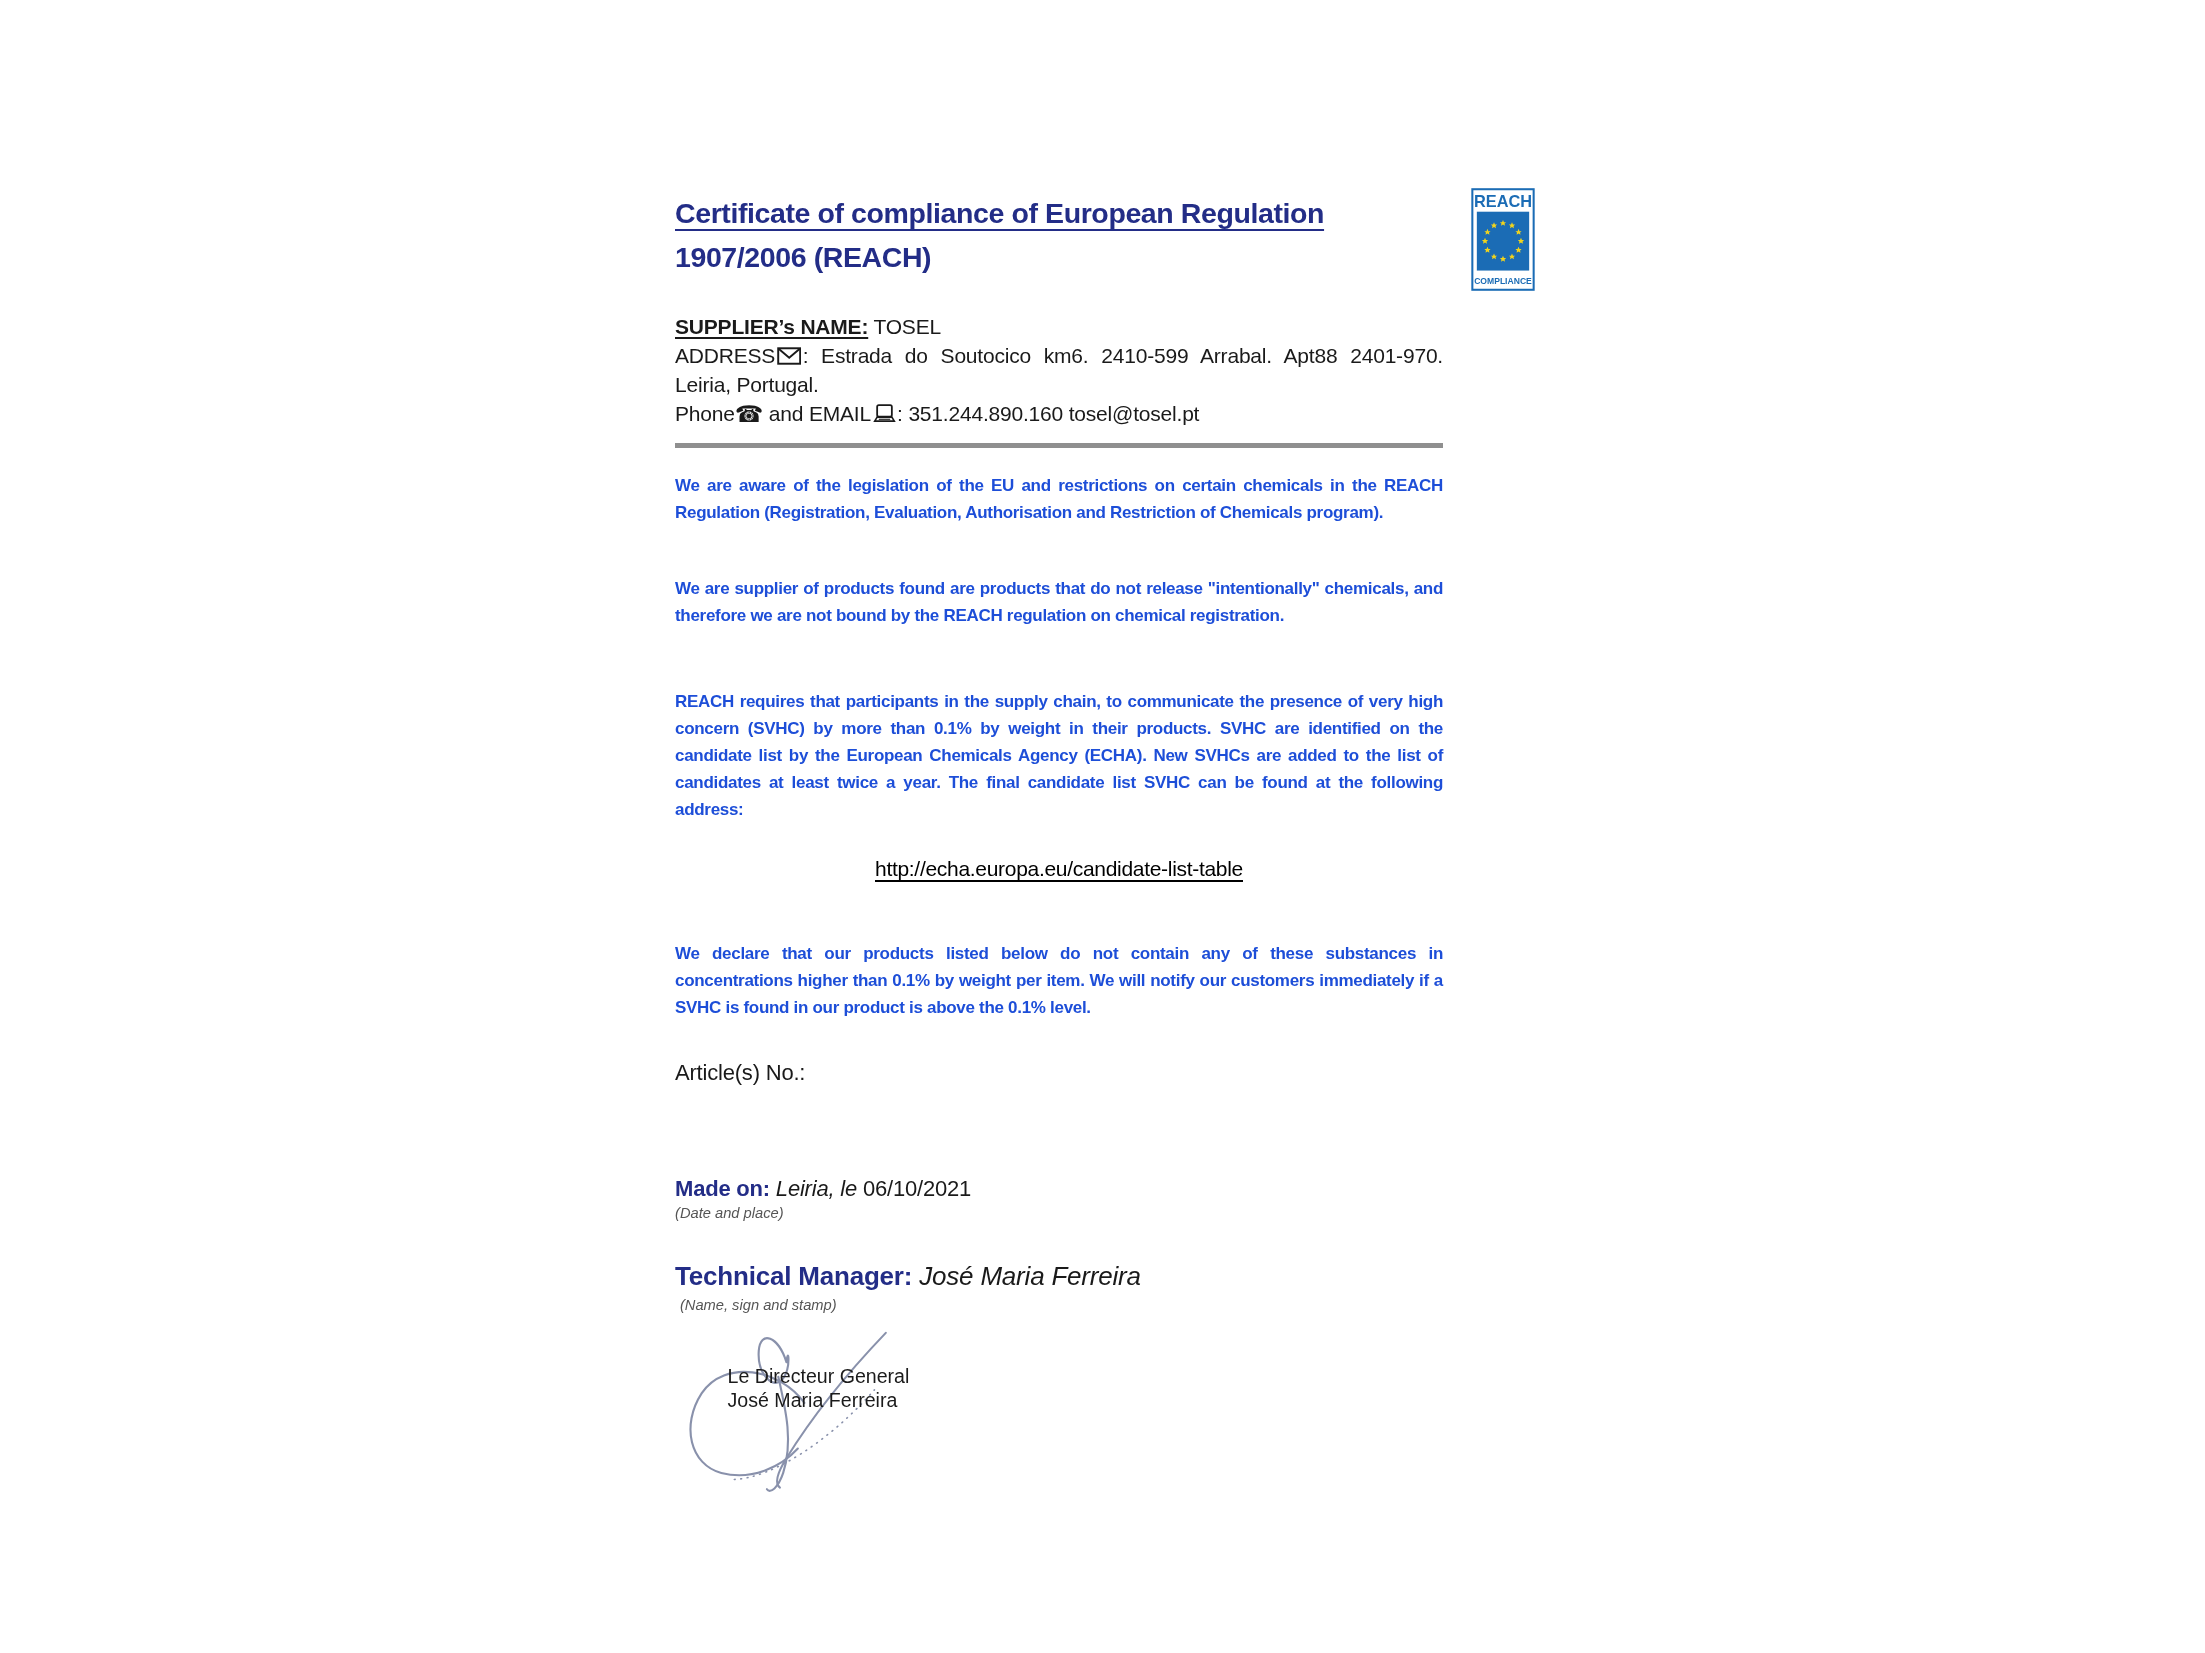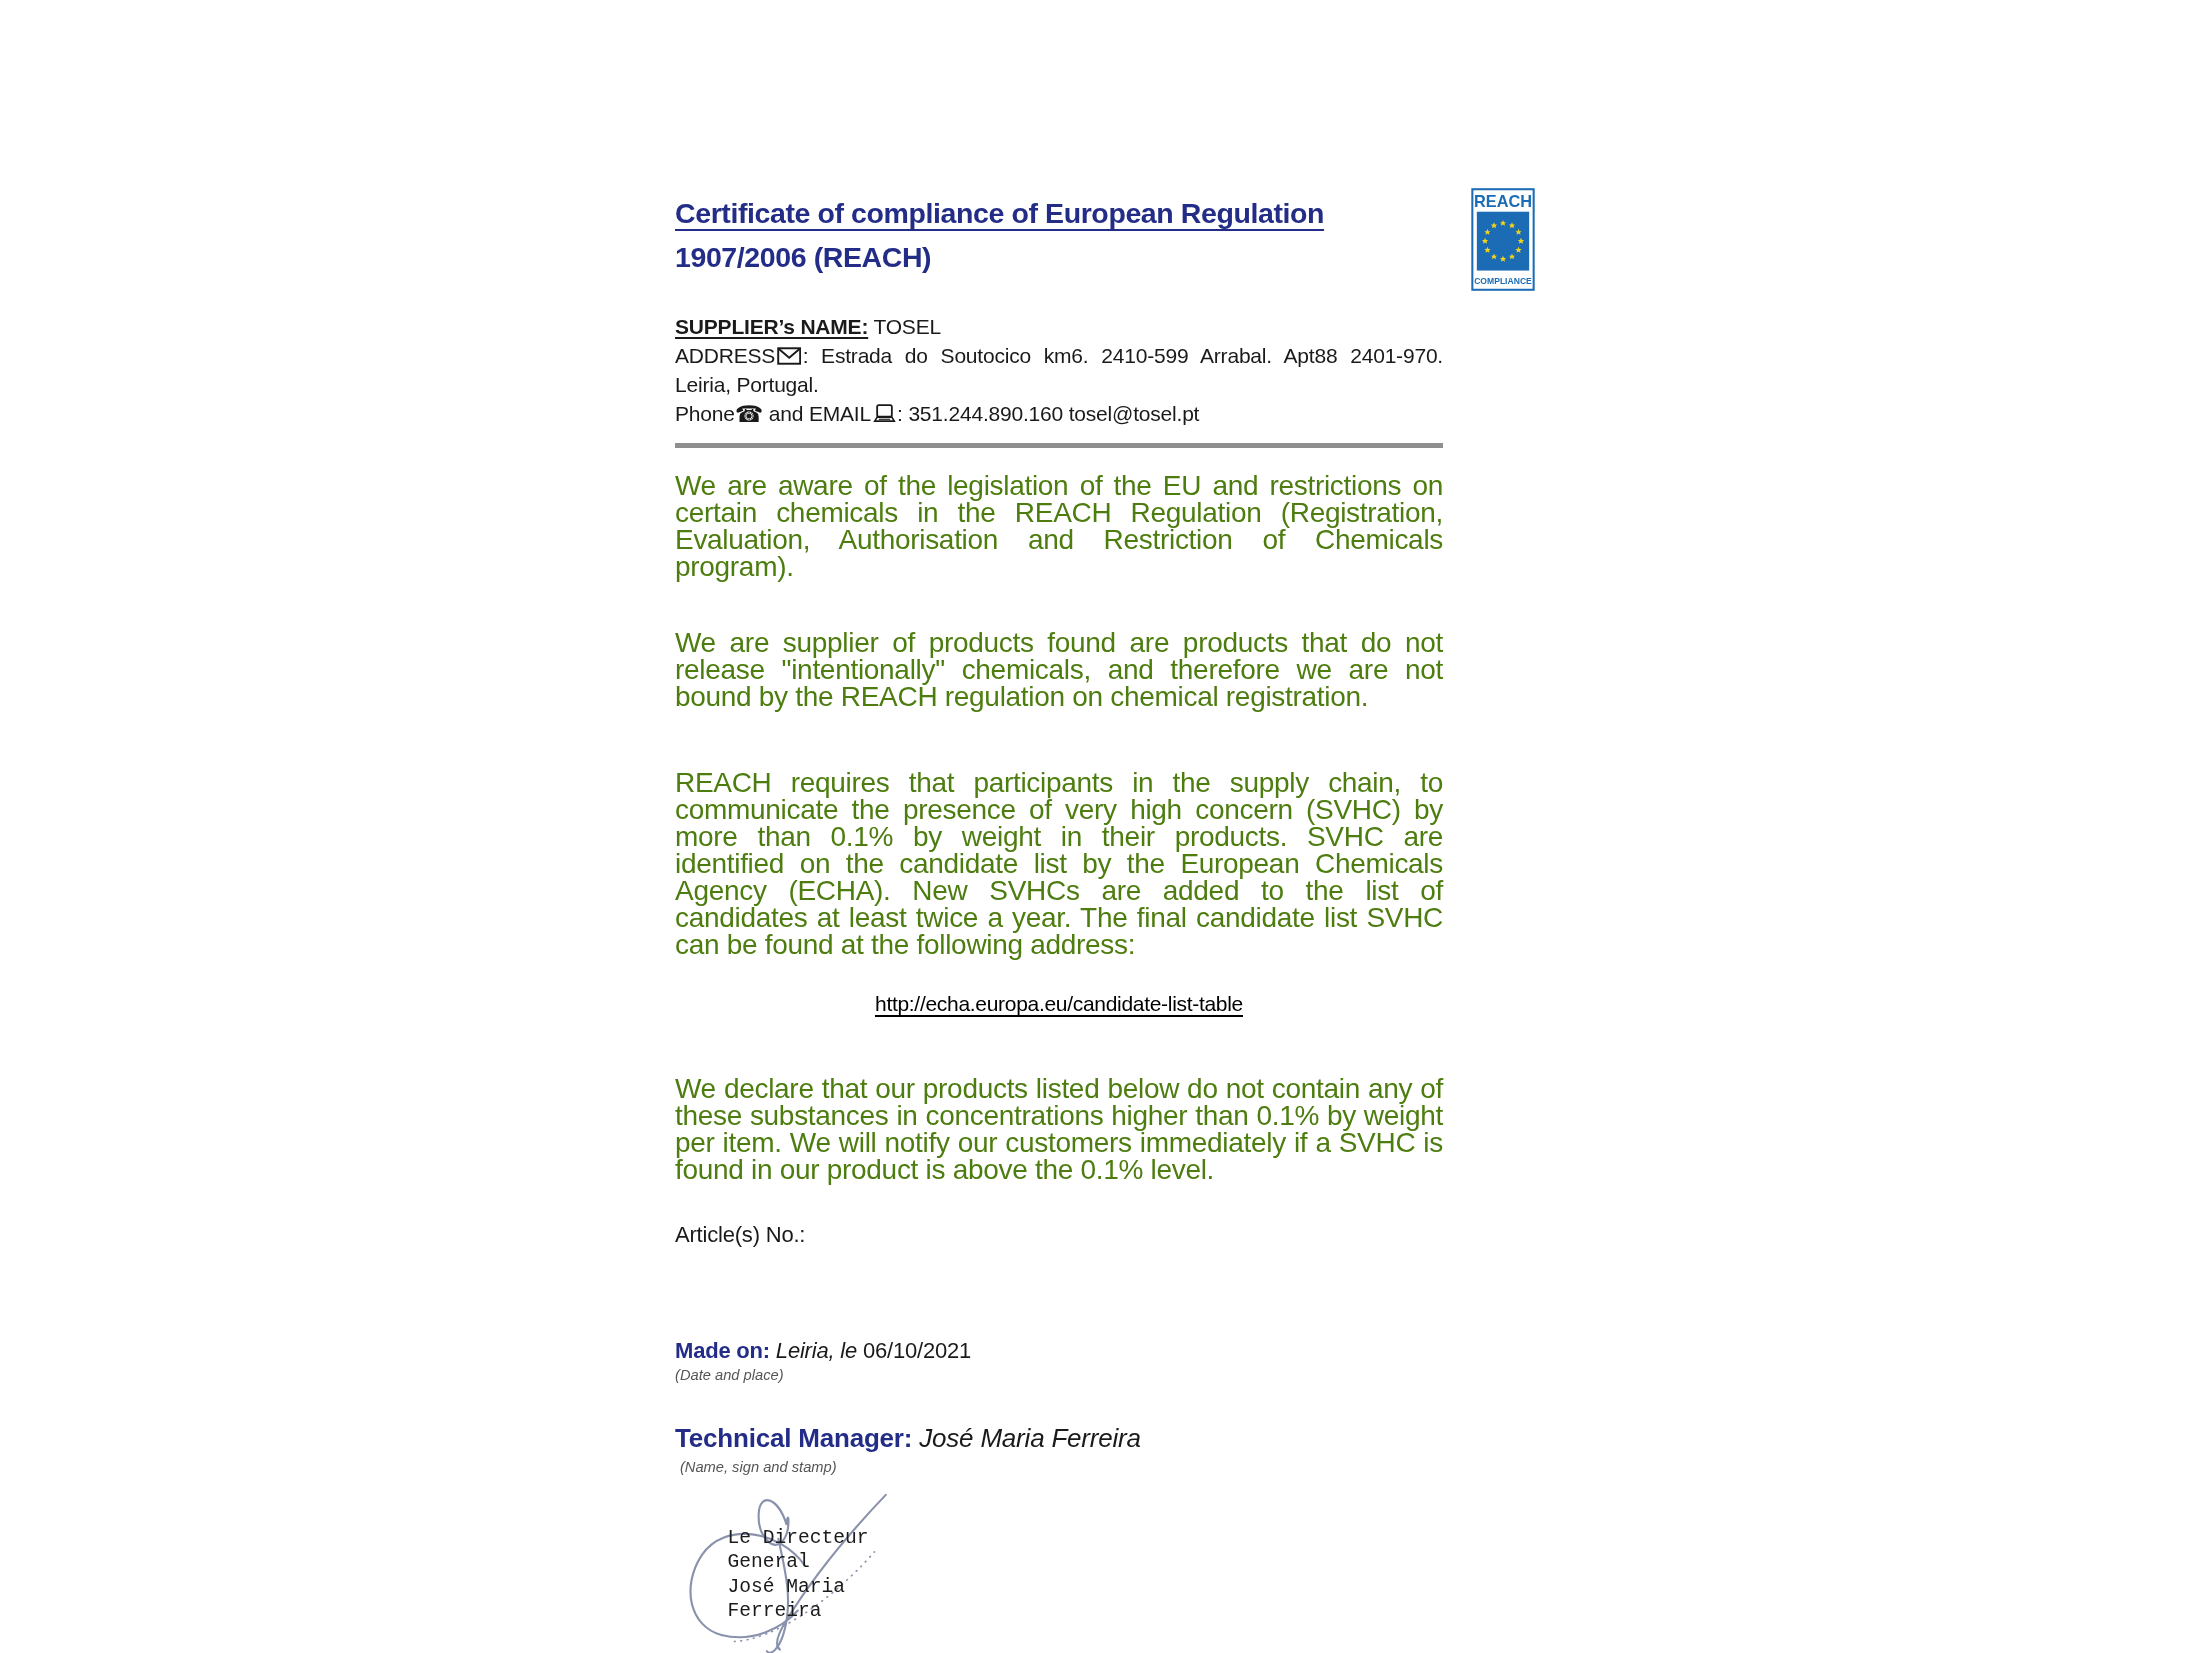--- a/index.html
+++ b/index.html
@@ -22,42 +22,42 @@
   
   .supplier { margin-top:33px; font-size:21px; line-height:29px; color:#1a1a1a; text-align:justify; letter-spacing:-0.2px; }
   .sup-line { display:block; }
   .lbl-underline { font-weight:bold; text-decoration:underline; text-underline-offset:3.3px; }
   .inline-icon { display:inline-block; vertical-align:-2.4px; margin:0 1.6px; }
   .phone-glyph { font-size:23px; vertical-align:-0.8px; }
 
   .rule { margin-top:14.7px; height:4.1px; background:#8f8f8f; width:100%; }
 
   
-  .para { color:#4d7c0f; font-size:28px; line-height:27px; text-align:justify; letter-spacing:-0.3px; }
+  .para { color:#1d4ed8; font-size:17px; line-height:27px; text-align:justify; letter-spacing:-0.3px;font-weight:bold; }
   .p1 { margin-top:24.4px; }
   .p2 { margin-top:49px; }
   .p3 { margin-top:59px; }
   .link-line { margin-top:34px; text-align:center; }
   .link-line a { color:#000000; font-size:21px; text-decoration:underline; text-underline-offset:4.1px; letter-spacing:-0.3px; }
   .p4 { margin-top:59px; }
   .articles { margin-top:39px; color:#1a1a1a; font-size:22px; letter-spacing:-0.2px; }
 
   
   .made-on { margin-top:90px; font-size:22px; letter-spacing:-0.2px; }
   .navy-bold { color:#232d87; font-weight:bold; }
   .val-italic { color:#1a1a1a; font-style:italic; }
   .val-plain { color:#1a1a1a; }
   .caption { margin-top:3.3px; font-size:14.7px; font-style:italic; color:#555555; }
   .manager { margin-top:40px; font-size:26px; letter-spacing:-0.2px; }
   .caption2 { margin-top:4.9px; margin-left:4.9px; font-size:14.7px; font-style:italic; color:#555555; }
 
   
   .signature-wrap { position:relative; margin-top:14.7px; margin-left:6.5px; width:261px; height:171px; }
   .signature-svg { position:absolute; left:0; top:0; }
-  .signature-text { position:absolute; left:46px; top:36px; font-family:Liberation Mono, monospace; font-size:19.6px; line-height:24.4px; color:#1b1b1b; }
+  .signature-text { position:absolute; left:46px; top:36px; font-family:Liberation Sans, sans-serif; font-size:19.6px; line-height:24.4px; color:#1b1b1b; }
 
   
   .logo { position:absolute; left:1471px; top:188px; width:64px; height:103px; }
 </style>
 </head>
 <body>
 
 <div class="page">
 
   <div class="doc">

